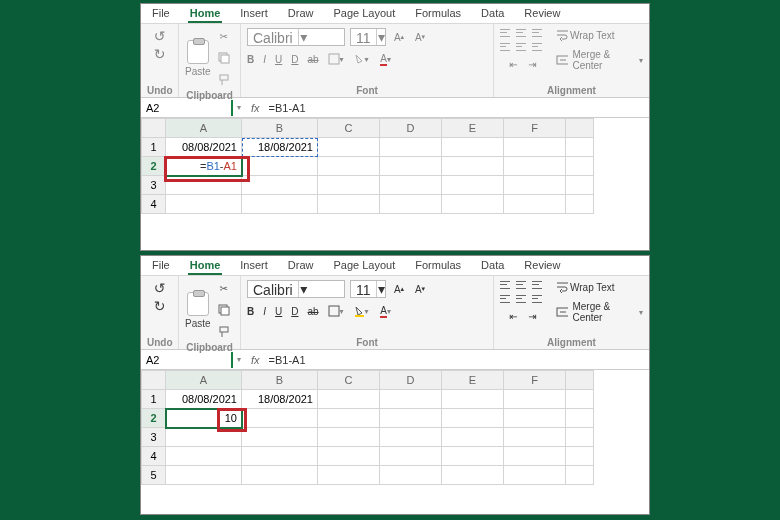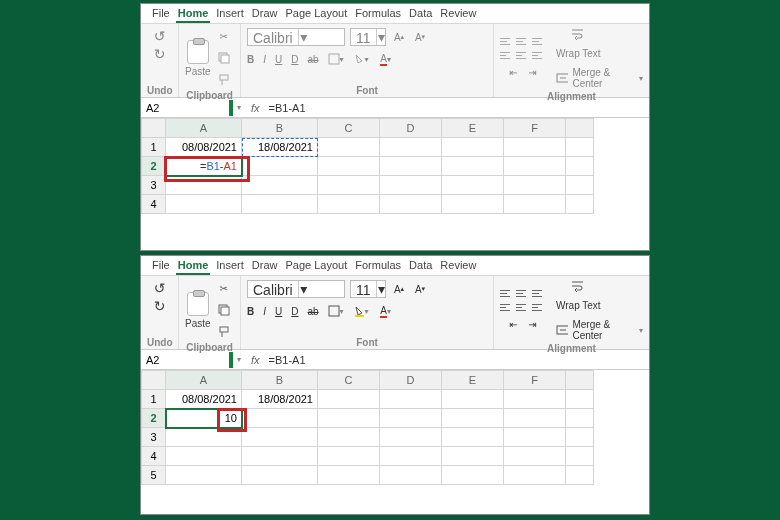--- a/index.html
+++ b/index.html
@@ -1,52 +1,52 @@
 <!DOCTYPE html>
 <html><head>
 <meta charset="utf-8">
 <style>
   * { box-sizing: border-box; margin:0; padding:0; font-family: "Segoe UI", Arial, sans-serif; }
   body { background:#0a5b38; width:780px; height:520px; position:relative; }
   .frame { position:absolute; left:140px; width:510px; background:#fff; border:1px solid #888; }
   .frame1 { top:3px; height:248px; }
   .frame2 { top:255px; height:260px; }
 
-  .tabs { display:flex; background:#fff; height:20px; font-size:11px; gap:4px; padding:3px 9px 0; border-bottom:1px solid #d8d8d8;}
+  .tabs { display:flex; background:#fff; height:20px; font-size:11px; gap:16px; padding:3px 9px 0; border-bottom:1px solid #d8d8d8;}
   .tab { color:#444; padding:0 2px; cursor:default;}
   .tab.active { color:#1a7340; border-bottom:2px solid #1a7340; font-weight:600;}
 
   .ribbon { display:flex; height:74px; font-size:10px; color:#888; background:#f5f5f5; border-bottom:1px solid #ccc;}
   .group { border-right:1px solid #ddd; display:flex; flex-direction:column; justify-content:space-between; padding:4px 6px 1px;}
   .group-label{ text-align:center; font-size:10px; color:#888; padding-top:2px;font-weight:bold;}
   .row { display:flex; gap:5px; align-items:center;}
   .col { display:flex; flex-direction:column; align-items:center; gap:2px;}
   .btn-ico { width:16px; height:16px; display:flex; align-items:center; justify-content:center;}
   .paste-ico { width:22px; height:24px; border:1px solid #bbb; border-radius:3px; position:relative; background:#fff;}
   .paste-ico::before{content:""; position:absolute; top:-3px; left:5px; width:10px; height:5px; background:#ccc; border:1px solid #999; border-radius:2px;}
   .scissors{ transform:rotate(0deg);}
   .font-box{ display:flex; border:1px solid #bbb; height:18px; background:#fff;}
   .font-box span{ padding:1px 5px; font-size:14px; color:#888;}
   .font-box .dd{ width:10px; border-left:1px solid #ccc; display:flex; align-items:center; justify-content:center;}
   .align-grid { display:grid; grid-template-columns:repeat(3,14px); gap:2px;}
   .align-grid span{height:10px; display:flex; flex-direction:column; justify-content:space-around;}
   .align-grid span i{height:1px; background:#aaa; display:block;}
-  .wrap-row{ display:flex; align-items:center; gap:8px; white-space:nowrap;flex-direction:column;}
+  .wrap-row{ display:flex; align-items:center; gap:0; white-space:nowrap;}
   .merge-row{ display:flex; align-items:center; gap:4px;}
   .indent-row{ display:flex; gap:3px;}
   .undo-arrow{ font-size:14px; color:#888;}
 
   .ribbon.enabled { color:#444; }
   .ribbon.enabled .font-box span{ color:#333;}
   .ribbon.enabled .btn-ico,
   .ribbon.enabled .wrap-row,
   .ribbon.enabled .merge-row { color:#333; }
 
   .namebox-row{ display:flex; height:20px; border-bottom:1px solid #ccc; font-size:11px; align-items:center; background:#fff;}
-  .namebox{ width:92px; padding:2px 5px; border-right:4px solid #15803d;}
+  .namebox{ width:92px; padding:2px 5px; border-right:2px solid #15803d;}
   .fx-lab{ padding:0 6px; font-style:italic; color:#666;}
   .formula-txt{ padding:0 3px; color:#333;}
 
   .sheet{ position:relative; }
   .grid { border-collapse:collapse; font-size:11px;}
   .grid th, .grid td{ border:1px solid #d4d4d4; height:19px; padding:0 4px; text-align:right; background:#fff;}
   .grid th{ background:#f0f0f0; color:#666; font-weight:400; text-align:center;}
   .grid .rowhdr{ background:#f0f0f0; text-align:center; width:24px;}
   .grid .corner{ background:#f0f0f0; width:24px;}
   .colA{ width:76px;} .colB{width:76px;} .colC{width:62px;} .colD{width:62px;} .colE{width:62px;} .colF{width:62px;} .colG{width:28px;}

